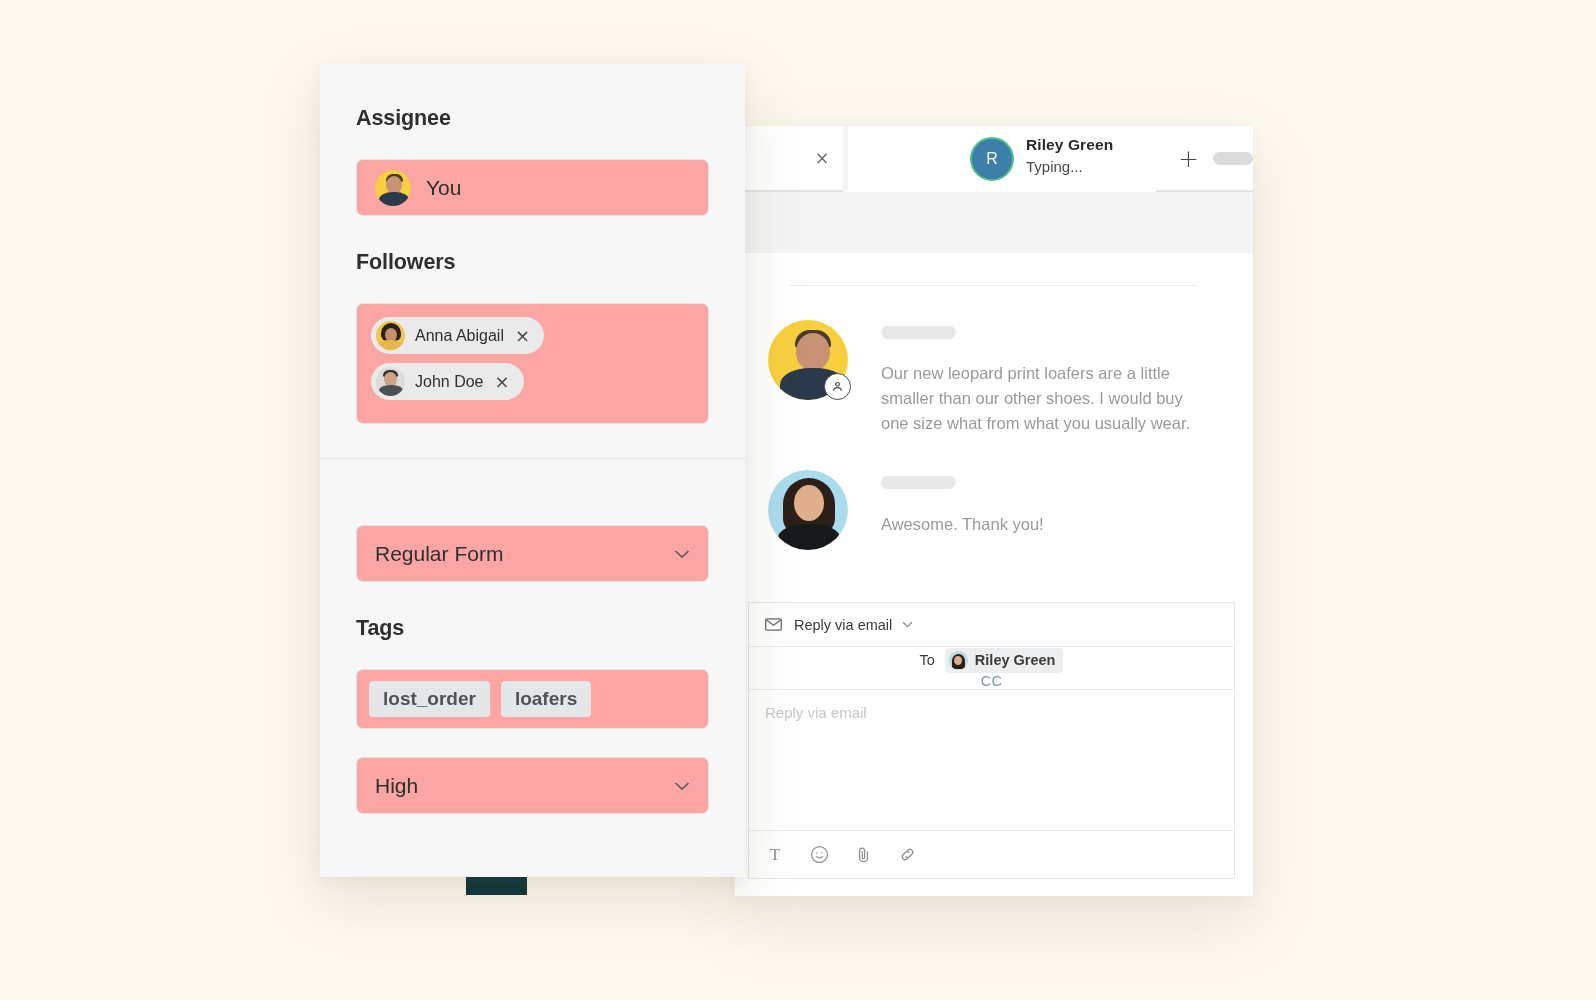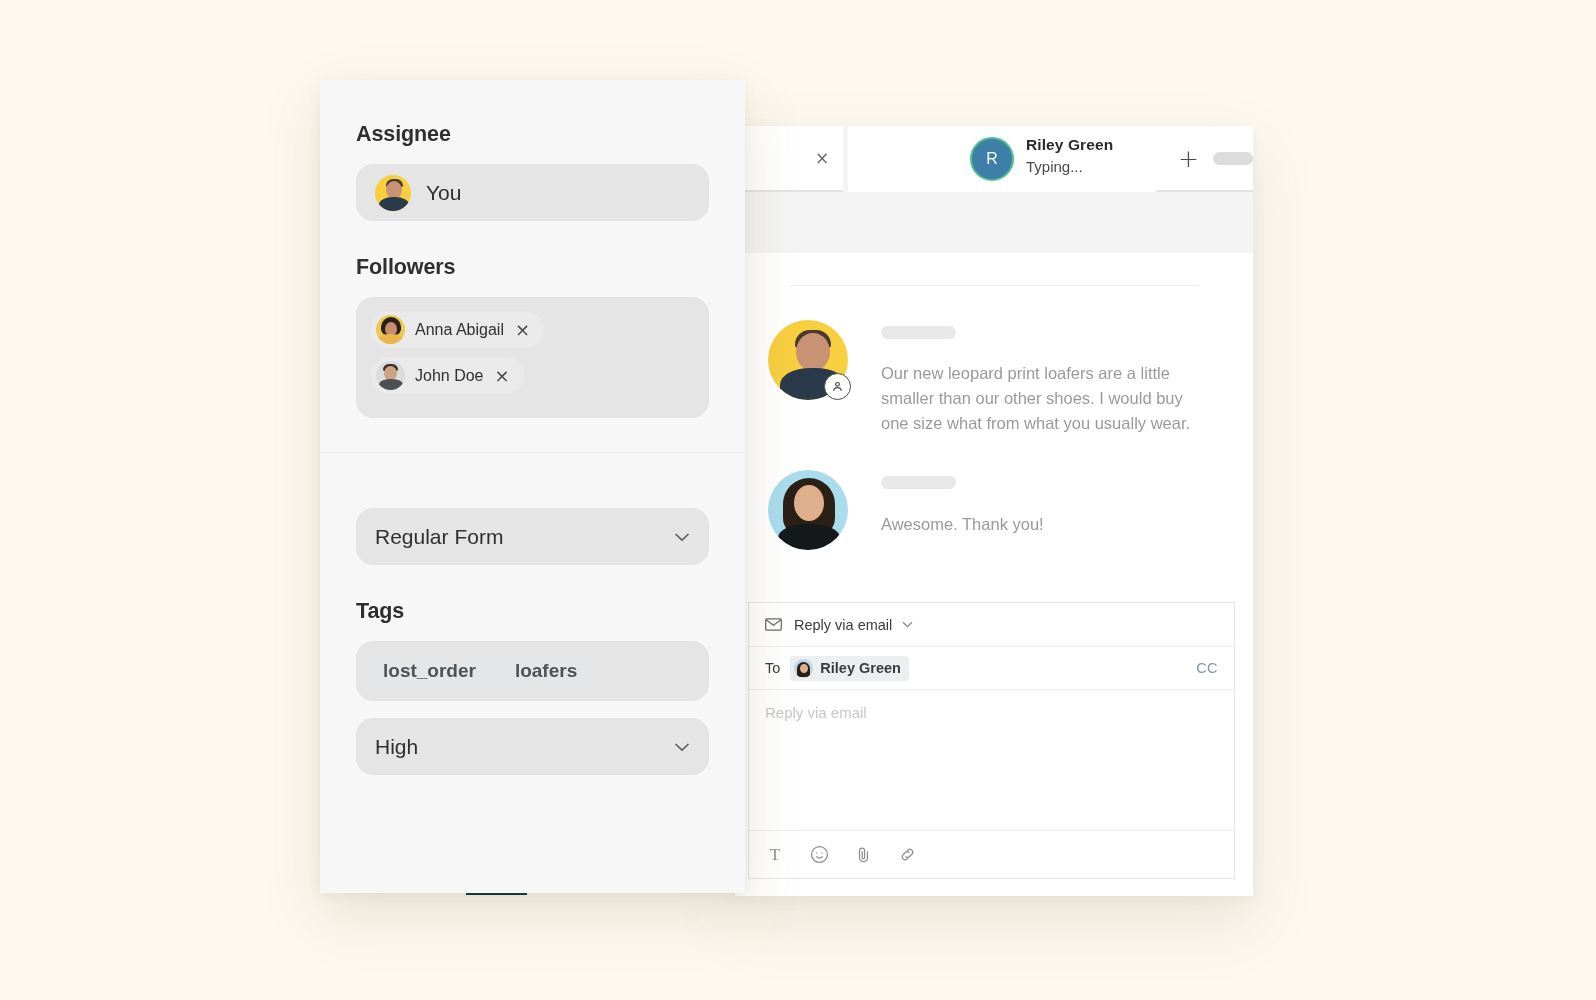--- a/index.html
+++ b/index.html
@@ -124,21 +124,21 @@
     border: 1px solid #e6e6e6; background: #ffffff;
   }
   .comp-row {
     display: flex; align-items: center;
     height: 43px; padding: 0 16px;
     border-bottom: 1px solid #ececec;
   }
   .mail-icon { color: #6a6a6a; font-size: 14px; margin-right: 12px; display: flex; }
   .comp-label { font-size: 14.5px; color: #3b3b3b; }
   .chev { margin-left: 10px; display: flex; color: #8a8a8a; }
-  .to-row { justify-content: space-between; height: 42px; }
+  .to-row { justify-content: center; height: 42px; flex-direction: column; }
   .to-left { display: flex; align-items: center; }
   .to-word { font-size: 14.5px; color: #3b3b3b; margin-right: 10px; }
   .to-chip {
     display: flex; align-items: center; gap: 7px;
     background: #eceef0; border-radius: 4px; padding: 3px 8px 3px 4px;
   }
   .chip-av {
     width: 19px; height: 19px; border-radius: 50%;
     background: #bcd9e6; position: relative; overflow: hidden;
   }
@@ -154,35 +154,35 @@
 
   
   .teal-block {
     position: absolute; left: 466px; top: 868px;
     width: 61px; height: 27px; background: #0b343a;
   }
 
   
   .side-panel {
     position: absolute;
-    left: 320px; top: 80px;
+    left: 320px; top: 64px;
     width: 425px; height: 813px;
     background: #f7f7f7;
     box-shadow: 0 22px 55px rgba(110, 96, 60, 0.15), 0 3px 12px rgba(110,96,60,0.07);
   }
   .panel-sect { padding: 0 36px; }
   .sect-top { padding-top: 42px; padding-bottom: 34px; border-bottom: 1px solid #e8e8e8; }
   .sect-bottom { padding-top: 38px; }
   .field-label {
     font-size: 21.5px; font-weight: bold; color: #2f2f2f;
     letter-spacing: -.1px;
   }
   .field-box {
-    margin-top: 17px; background: #e5e5e5;
-    border: 1px solid #e3e3e3; border-radius: 17px;
+    margin-top: 28px; background: #fca5a5;
+    border: 1px solid #e3e3e3; border-radius: 7px;
   }
   .assignee-box { height: 55px; display: flex; align-items: center; padding: 0 18px; }
   .mini-av {
     width: 36px; height: 36px; border-radius: 50%;
     background: #f7cf3f; position: relative; overflow: hidden; flex: 0 0 36px;
   }
   .mini-av .mh { position: absolute; width: 16px; height: 18px; left: 11px; top: 6px; background: #c99274; border-radius: 50%; }
   .mini-av .mhr { position: absolute; width: 17px; height: 8px; left: 10.5px; top: 4px; background: #4a3b31; border-radius: 9px 9px 2px 2px; }
   .mini-av .mb { position: absolute; width: 30px; height: 16px; left: 4px; top: 22px; background: #2b3a4a; border-radius: 46% 46% 0 0; }
   .assignee-name { margin-left: 15px; font-size: 21px; color: #2f2f2f; }

